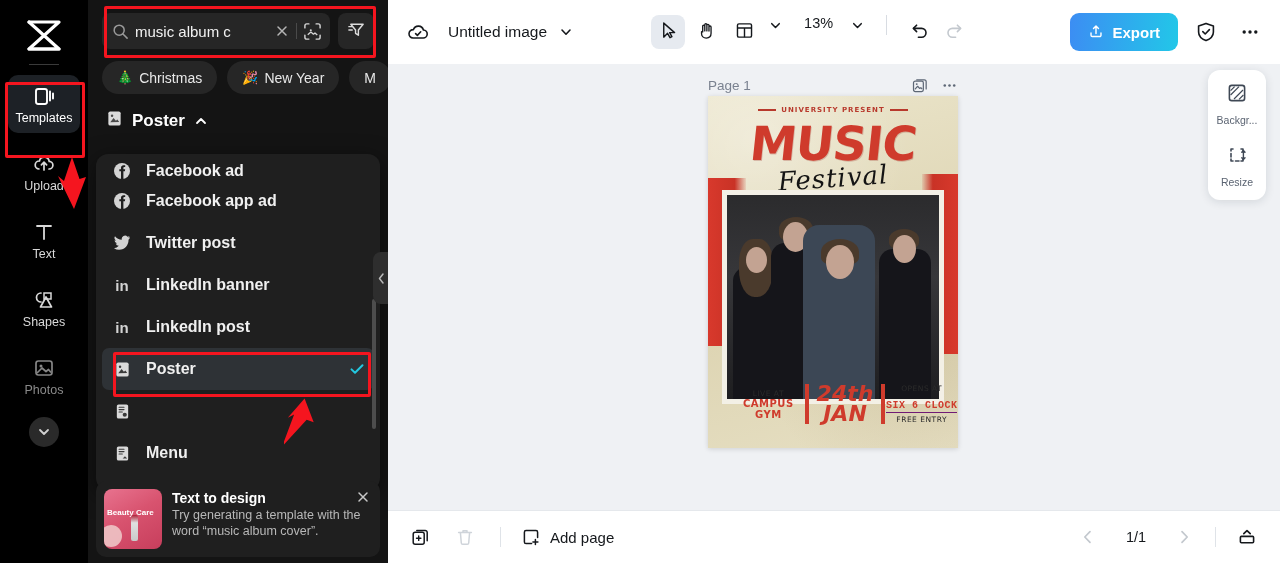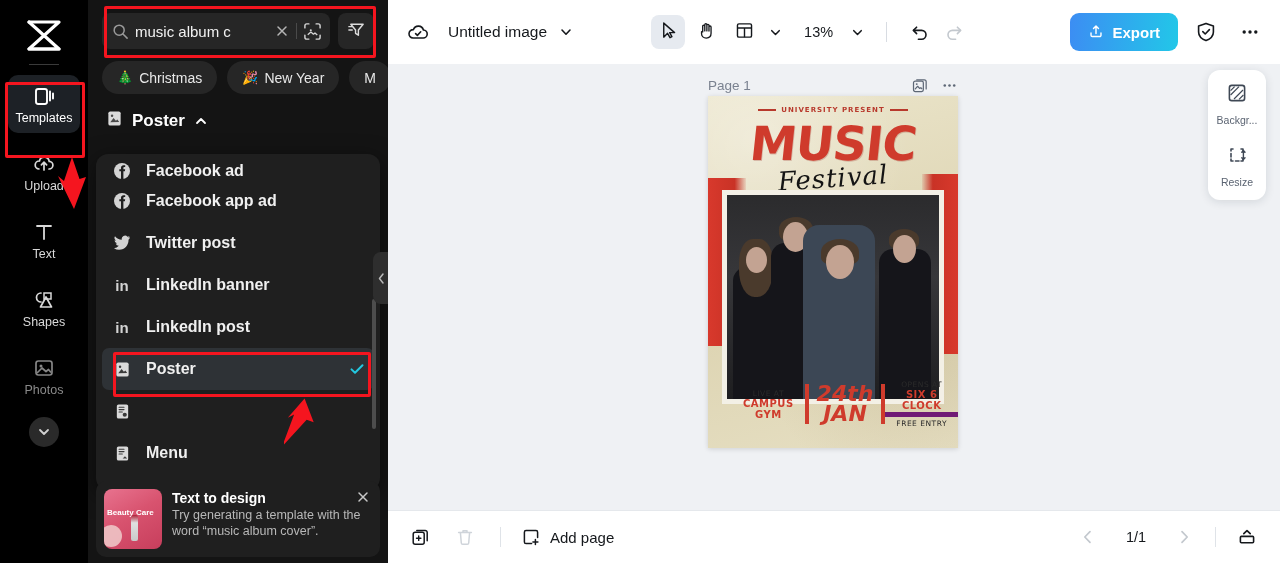--- a/index.html
+++ b/index.html
@@ -135,21 +135,21 @@
 
   #topbar {
     height: 64px; background: #ffffff; display: flex; align-items: center;
     padding: 0 14px 0 18px; gap: 0; flex: 0 0 64px;
   }
   #cloud-ico { display:flex; cursor:pointer; }
   #doc-title {
     font-size: 15.5px; color: #15181c; margin-left: 18px; cursor: pointer;
   }
   #title-caret { margin-left: 12px; cursor:pointer; display:flex; }
-  #tool-group { display:flex; align-items:center; gap: 4px; margin-left: 78px; }
+  #tool-group { display:flex; gap: 4px; margin-left: 78px; }
   .tool-btn {
     width: 34px; height: 34px; border-radius: 8px; display:flex;
     align-items:center; justify-content:center; cursor:pointer;
   }
   .tool-btn.on { background: #e6eaf0; }
   #layout-caret, #zoom-caret { cursor:pointer; display:flex; padding: 4px; }
   #zoom-val { font-size: 14.5px; color:#15181c; margin-left: 14px; cursor:pointer; }
   #tb-sep { width:1px; height:20px; background:#d8dce2; margin: 0 14px 0 14px; }
   #undo-btn, #redo-btn { width:30px;height:30px;display:flex;align-items:center;justify-content:center;cursor:pointer; }
   #topbar-right { margin-left: auto; display:flex; align-items:center; gap: 12px; }
@@ -209,21 +209,21 @@
   }
   .p-photo .fig { position:absolute; bottom:0; background:#15151a; border-radius: 14px 14px 0 0; }
   .p-photo .head { position:absolute; border-radius:50%; background:#c3a392; }
   .p-photo .hair { position:absolute; border-radius:50% 50% 30% 30%; background:#4a3a2c; }
   .p-footer { position:absolute; left:0; right:0; bottom:14px; height:60px; display:flex; align-items:center;margin-left:24px; }
   .pf-col { flex:1 1 0; text-align:center; font-family:"DejaVu Sans", sans-serif; }
   .pf-bar { width:4px; height:40px; background:#cf3b2c; flex:0 0 4px; }
   .pf-sm { font-size:7.5px; color:#2b2b2b; letter-spacing:.5px; }
   .pf-red { font-size:10px; color:#cf3b2c; font-weight:bold; letter-spacing:.5px; }
   .pf-date { font-size:22px; color:#cf3b2c; font-weight:bold; line-height:20px; font-style:italic; }
-  .pf-u { border-bottom:5px solid #701a75; display:inline-block; padding-bottom:1px; margin-bottom:2px; }
+  .pf-u { border-bottom:1px solid #701a75; display:inline-block; padding-bottom:1px; margin-bottom:2px;font-family:Liberation Mono, monospace; }
 
   
   #rpanel {
     position:absolute; right: 14px; top: 6px; width: 58px;
     background:#ffffff; border-radius: 12px; padding: 12px 0;
     box-shadow: 0 2px 10px rgba(20,30,50,.12);
     display:flex; flex-direction:column; align-items:center; gap: 18px;
   }
   .rp-item { display:flex; flex-direction:column; align-items:center; gap:6px; cursor:pointer; width:56px; }
   .rp-lab { font-size: 10.5px; color:#5b6472; white-space:nowrap; }

